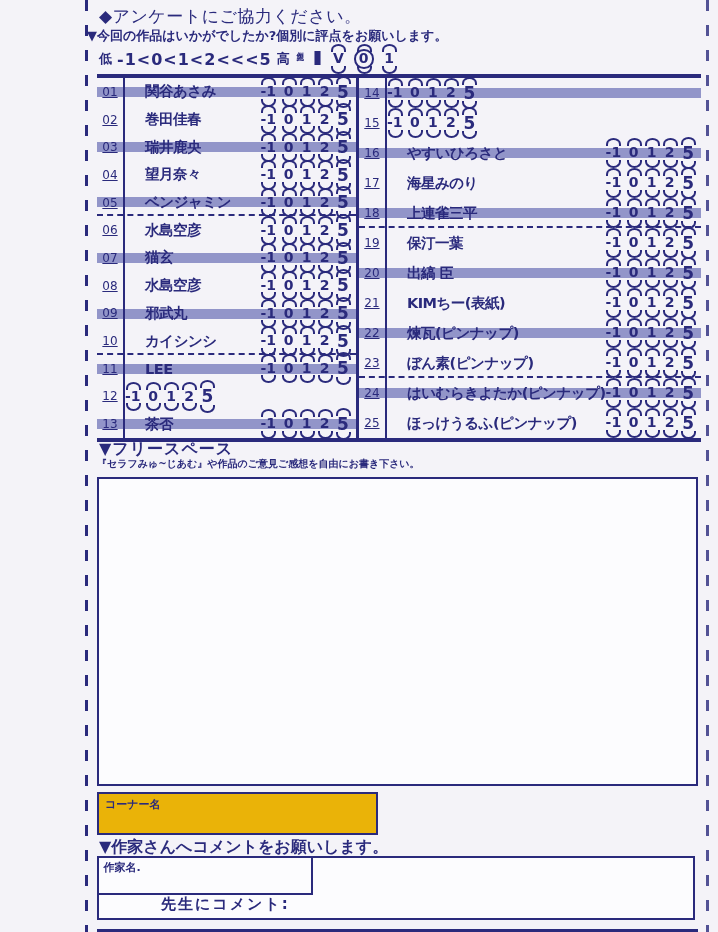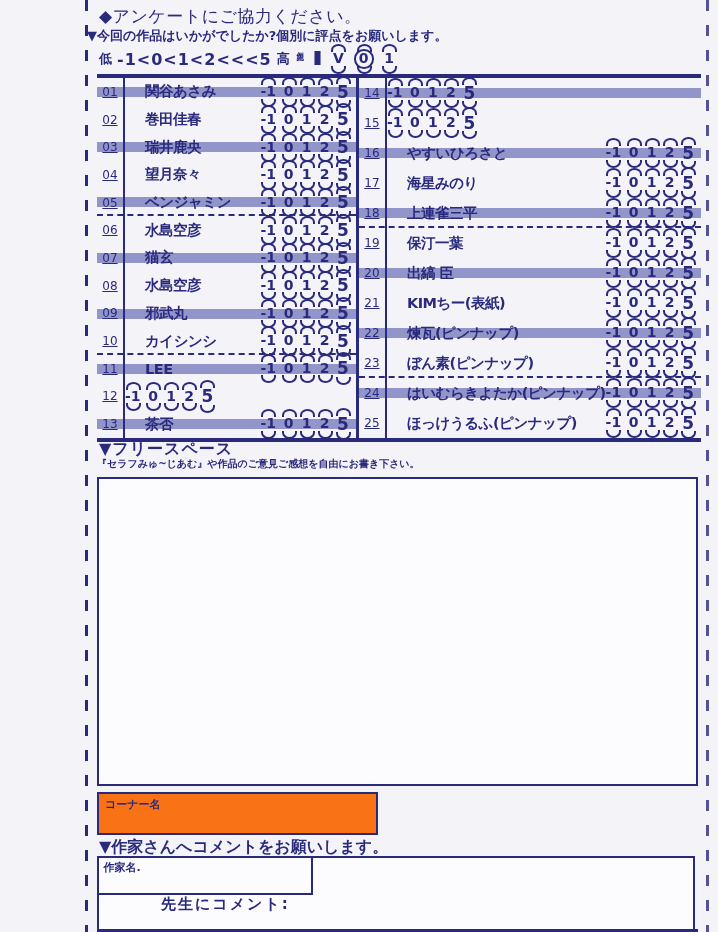--- a/index.html
+++ b/index.html
@@ -95,28 +95,28 @@
   .fs-heading{position:absolute;left:99px;top:439px;font-size:16px;font-weight:bold;letter-spacing:1px;}
   .fs-instruction{position:absolute;left:97px;top:457px;font-size:10px;font-weight:bold;}
   .fs-box{
     position:absolute;left:97px;top:477px;width:601px;height:309px;
     border:2.5px solid var(--ink);background:#fcfcfe;
   }
 
   
   .corner-box{
     position:absolute;left:97px;top:792px;width:281px;height:43px;
-    border:2.5px solid var(--ink);background:#f97316;
+    border:2.5px solid var(--ink);background:#eab308;
   }
   .corner-label{position:absolute;left:6px;top:3px;font-size:11px;font-weight:bold;}
 
   
   .author-heading{position:absolute;left:99px;top:837px;font-size:16px;font-weight:bold;}
   .author-outer{
-    position:absolute;left:97px;top:856px;width:598px;height:76px;
+    position:absolute;left:97px;top:856px;width:598px;height:64px;
     border:2.5px solid var(--ink);background:#fcfcfe;
   }
   .author-name-box{
     position:absolute;left:-2.5px;top:-2.5px;width:216px;height:39px;
     border:2.5px solid var(--ink);background:#fcfcfe;
   }
   .author-name-label{position:absolute;left:5px;top:2px;font-size:11px;font-weight:bold;}
   .comment-label{position:absolute;left:62px;top:37px;font-size:15px;font-weight:bold;letter-spacing:2px;}
 
   .bottom-line{left:97px;top:929px;width:601px;height:3px;}

